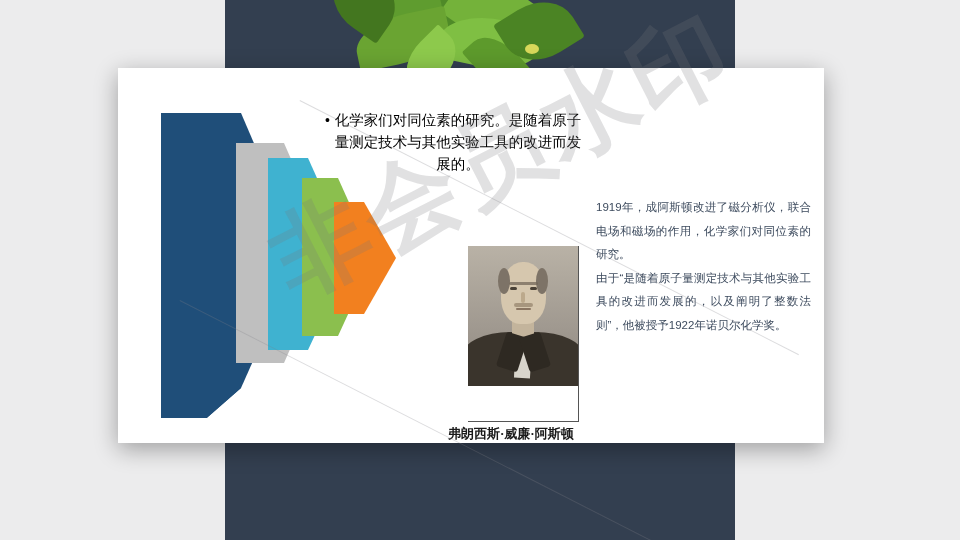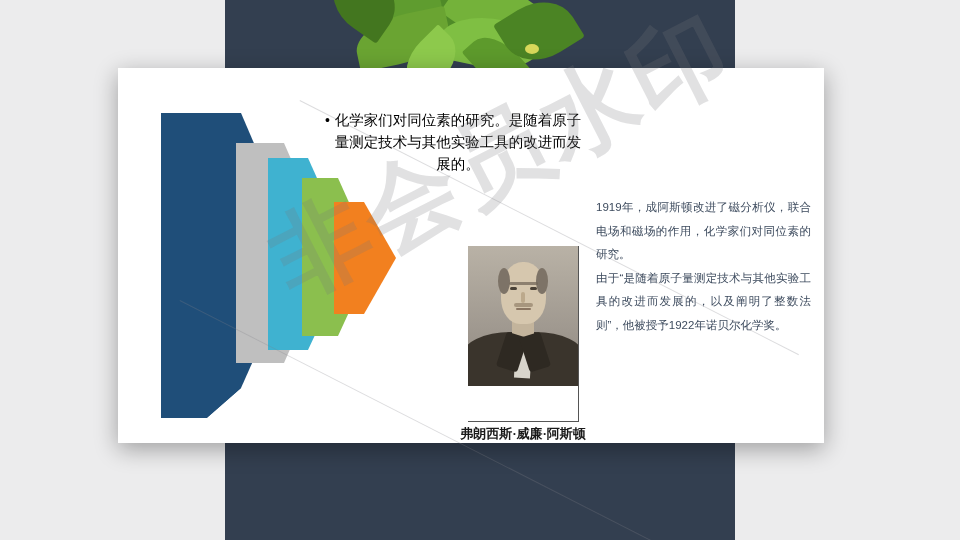--- a/index.html
+++ b/index.html
@@ -161,21 +161,21 @@
   .p-eyeR  { position:absolute; left:62px; top:41px; width:7px; height:3px; background:#4a4136; border-radius:2px;}
   .p-nose  { position:absolute; left:53px; top:46px; width:4px; height:11px; background:#bca98c; border-radius:2px;}
   .p-mouth { position:absolute; left:48px; top:62px; width:15px; height:2px; background:#8a7561; border-radius:2px;}
   .p-mus   { position:absolute; left:46px; top:57px; width:19px; height:4px; background:#9b8a72; border-radius:3px; opacity:.8;}
 
   .caption {
     position: absolute;
     left: 330px;
     top: 357px;
     width: 150px;
-    text-align: center;
+    text-align: left;
     font-size: 13px;
     font-weight: bold;
     color: #1a1a1a;
     font-family: "Liberation Serif", serif;
   }
 
   
   .watermark {
     position: absolute;
     left: 0;

